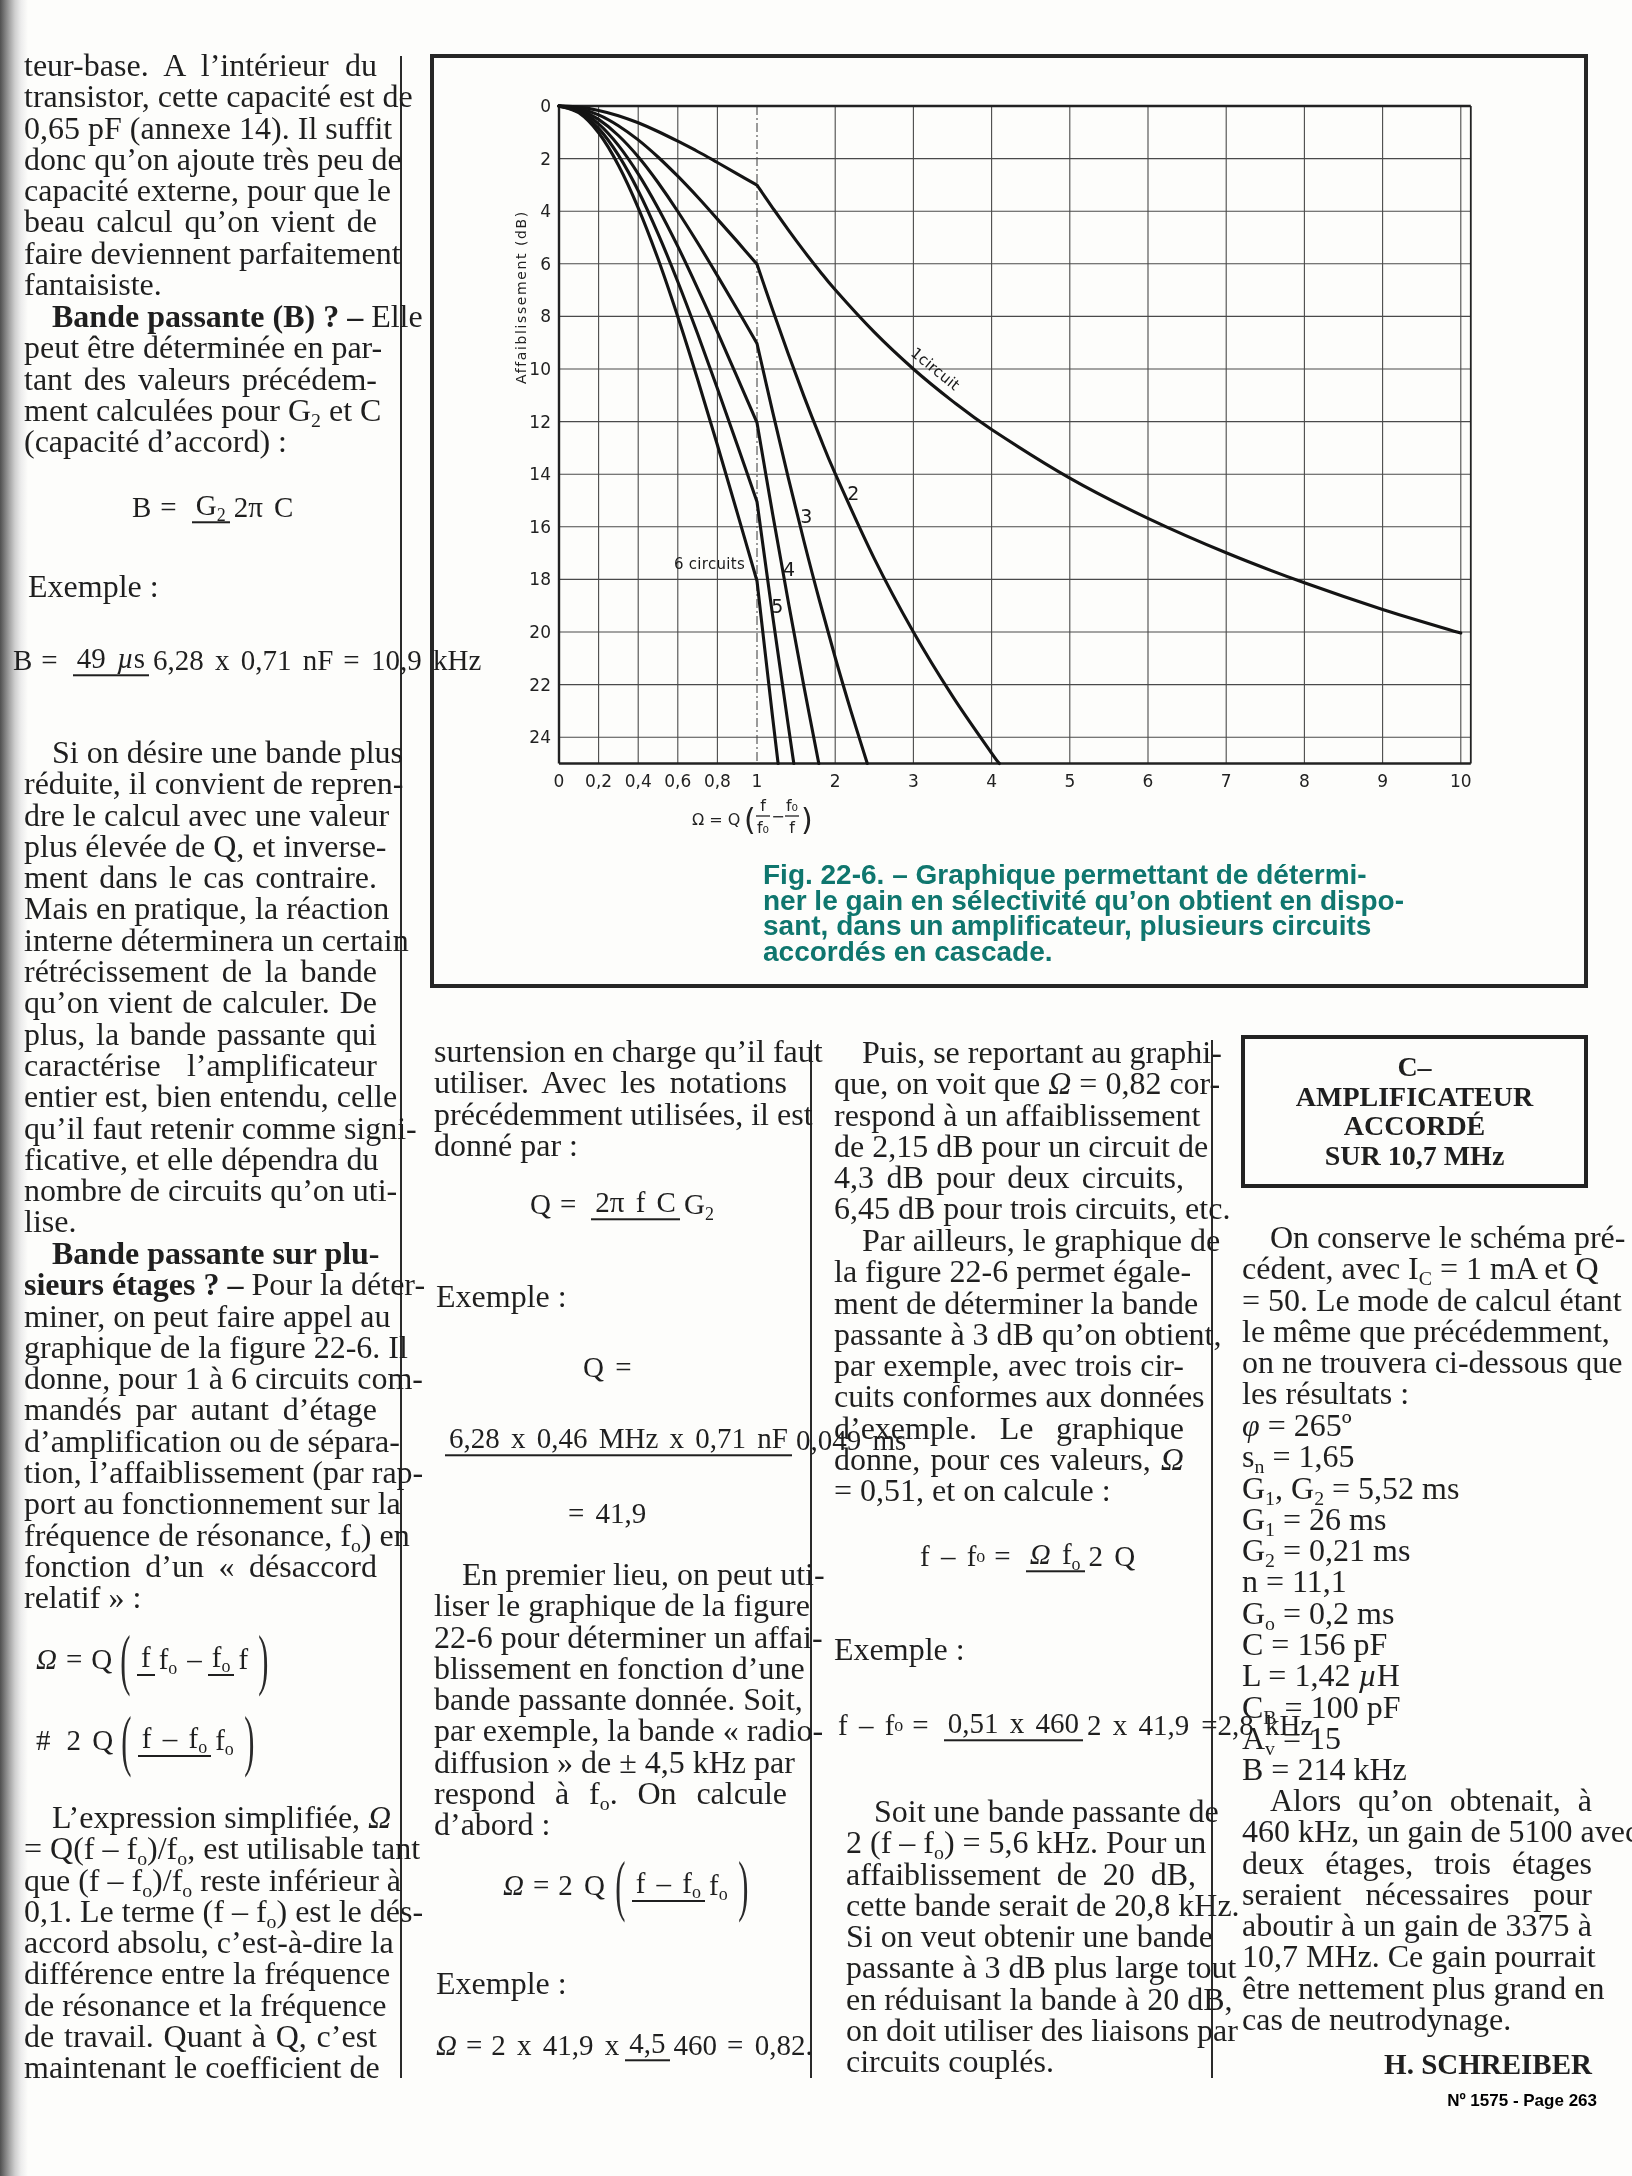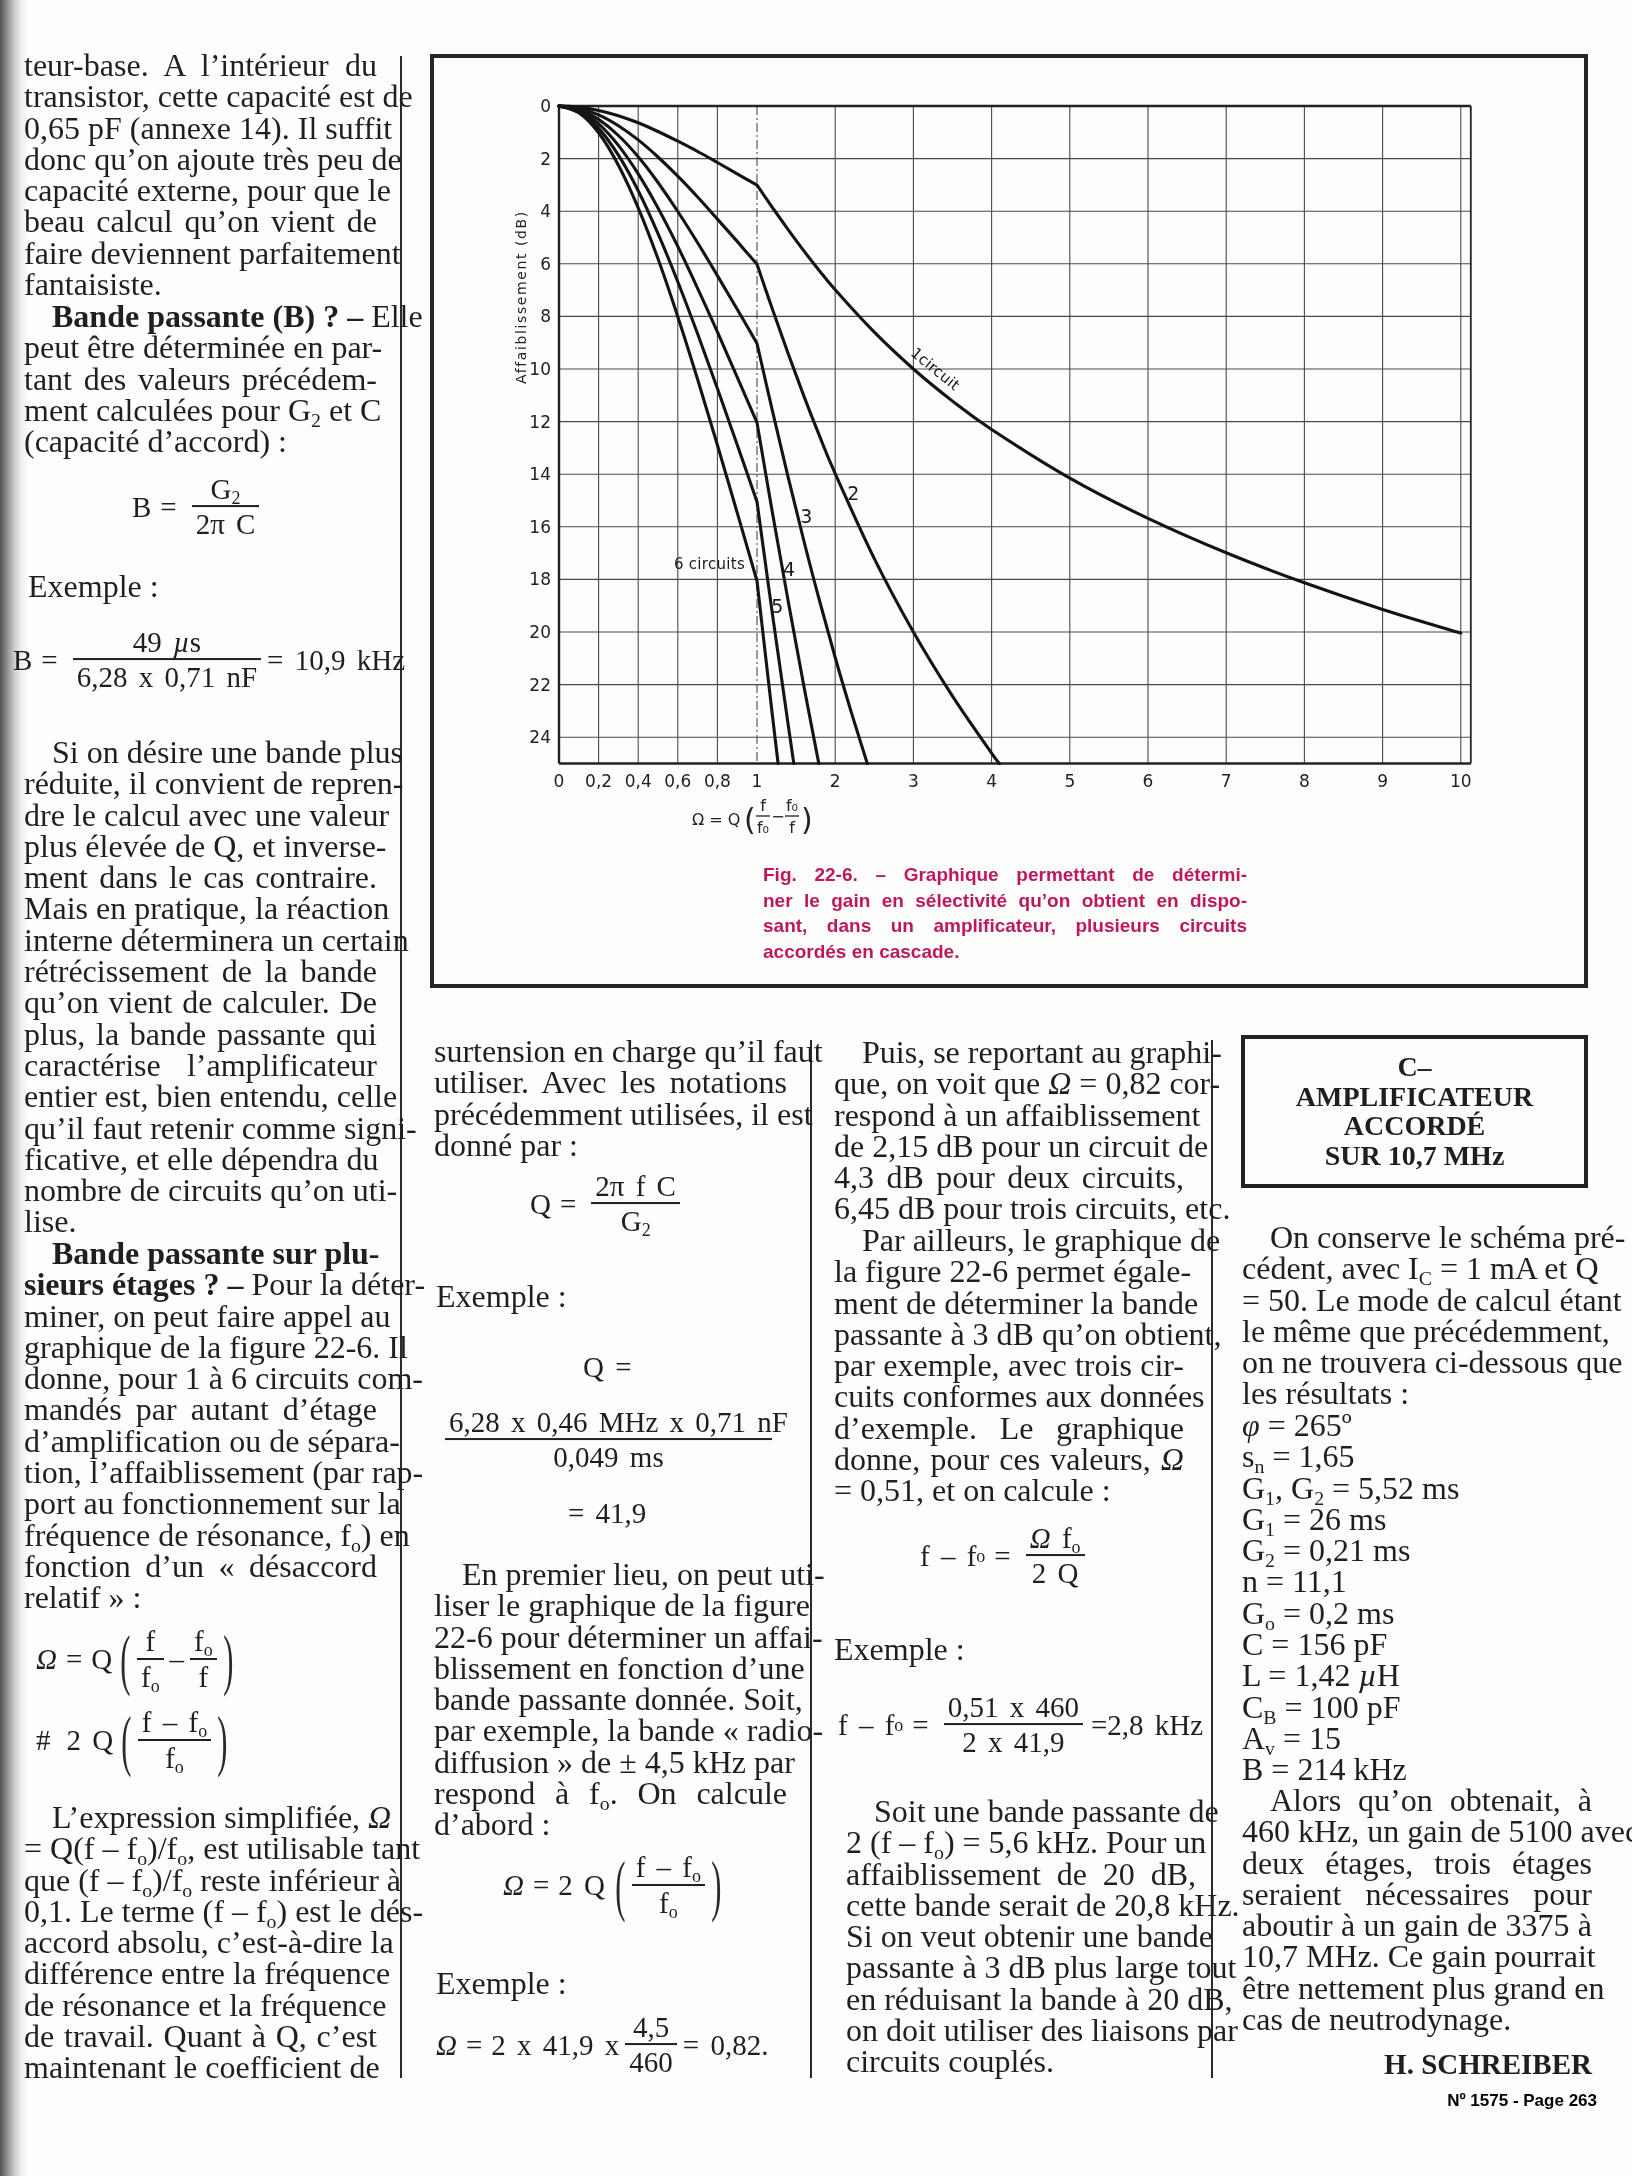--- a/index.html
+++ b/index.html
@@ -11,39 +11,39 @@
 .ln{display:block;height:31.3px;white-space:nowrap;text-align:justify;text-align-last:justify;}
 .ln.ind{padding-left:28px;}
 .ln.last{text-align-last:left;}
 .left .ln{text-align:left;text-align-last:left;}
 .b{font-weight:bold;}
 .i{font-style:italic;}
 .sub{font-size:0.62em;vertical-align:-0.3em;line-height:0;}
 .single{white-space:nowrap;}
 .eq{position:absolute;display:flex;align-items:center;font-size:29px;line-height:1.05;white-space:nowrap;transform:translateY(-50%);word-spacing:4px;}
 .op{margin:0 9px;}
-.fr{display:inline-flex;flex-direction:column;align-items:stretch;margin:0 6px;text-align:center;}
+.fr{display:inline-flex;flex-direction:row;align-items:stretch;margin:0 6px;text-align:center;}
 .fr .n{border-bottom:2px solid #1f1f1f;padding:0 4px 1px;}
 .fr .d{padding:2px 4px 0;}
 .bp{display:inline-block;font-size:68px;line-height:1;transform:scaleX(.45);margin:0 -6px;color:#2a2a2a;}
 .frame{position:absolute;border:4px solid #262626;}
 .chart{position:absolute;overflow:visible;}
 .gl{stroke:#4a4a4a;stroke-width:1.1;}
 .gl.dash{stroke-dasharray:9 3 2 3;}
 .ax{stroke:#222;stroke-width:2.4;}
 .ax.thin{stroke-width:1.8;}
 .cv{fill:none;stroke:#141414;stroke-width:3.1;stroke-linejoin:round;stroke-linecap:round;}
 .tk{font-family:"DejaVu Sans",sans-serif;font-size:17px;fill:#222;}
 .an{font-family:"DejaVu Sans",sans-serif;font-size:19px;fill:#1a1a1a;}
 .an.sm{font-size:15px;letter-spacing:0.3px;}
 .yt{font-family:"DejaVu Sans",sans-serif;font-size:14px;letter-spacing:1.6px;fill:#222;}
 .xt text{font-family:"DejaVu Sans",sans-serif;font-size:16px;fill:#222;}
 .xt text.xtp{font-size:30px;}
 .xtb{stroke:#222;stroke-width:1.3;}
-.caption{position:absolute;font-family:"Liberation Sans",sans-serif;font-weight:bold;font-size:19px;line-height:25.7px;color:#be185d;}
+.caption{position:absolute;font-family:"Liberation Sans",sans-serif;font-weight:bold;font-size:28px;line-height:25.7px;color:#0f766e;}
 .caption .ln{height:25.7px;}
 .titlebox{position:absolute;border:4px solid #222;text-align:center;font-weight:bold;font-size:28px;line-height:29.5px;padding-top:13px;}
 .titlebox div{white-space:nowrap;}
 .author{position:absolute;font-weight:bold;font-size:29px;line-height:32px;white-space:nowrap;}
 .folio{position:absolute;font-family:"Liberation Sans",sans-serif;font-weight:bold;font-size:17px;line-height:20px;white-space:nowrap;color:#000000;margin-left:32px;}
 </style>
 </head>
 <body>
 
 <div class="binding"></div>

